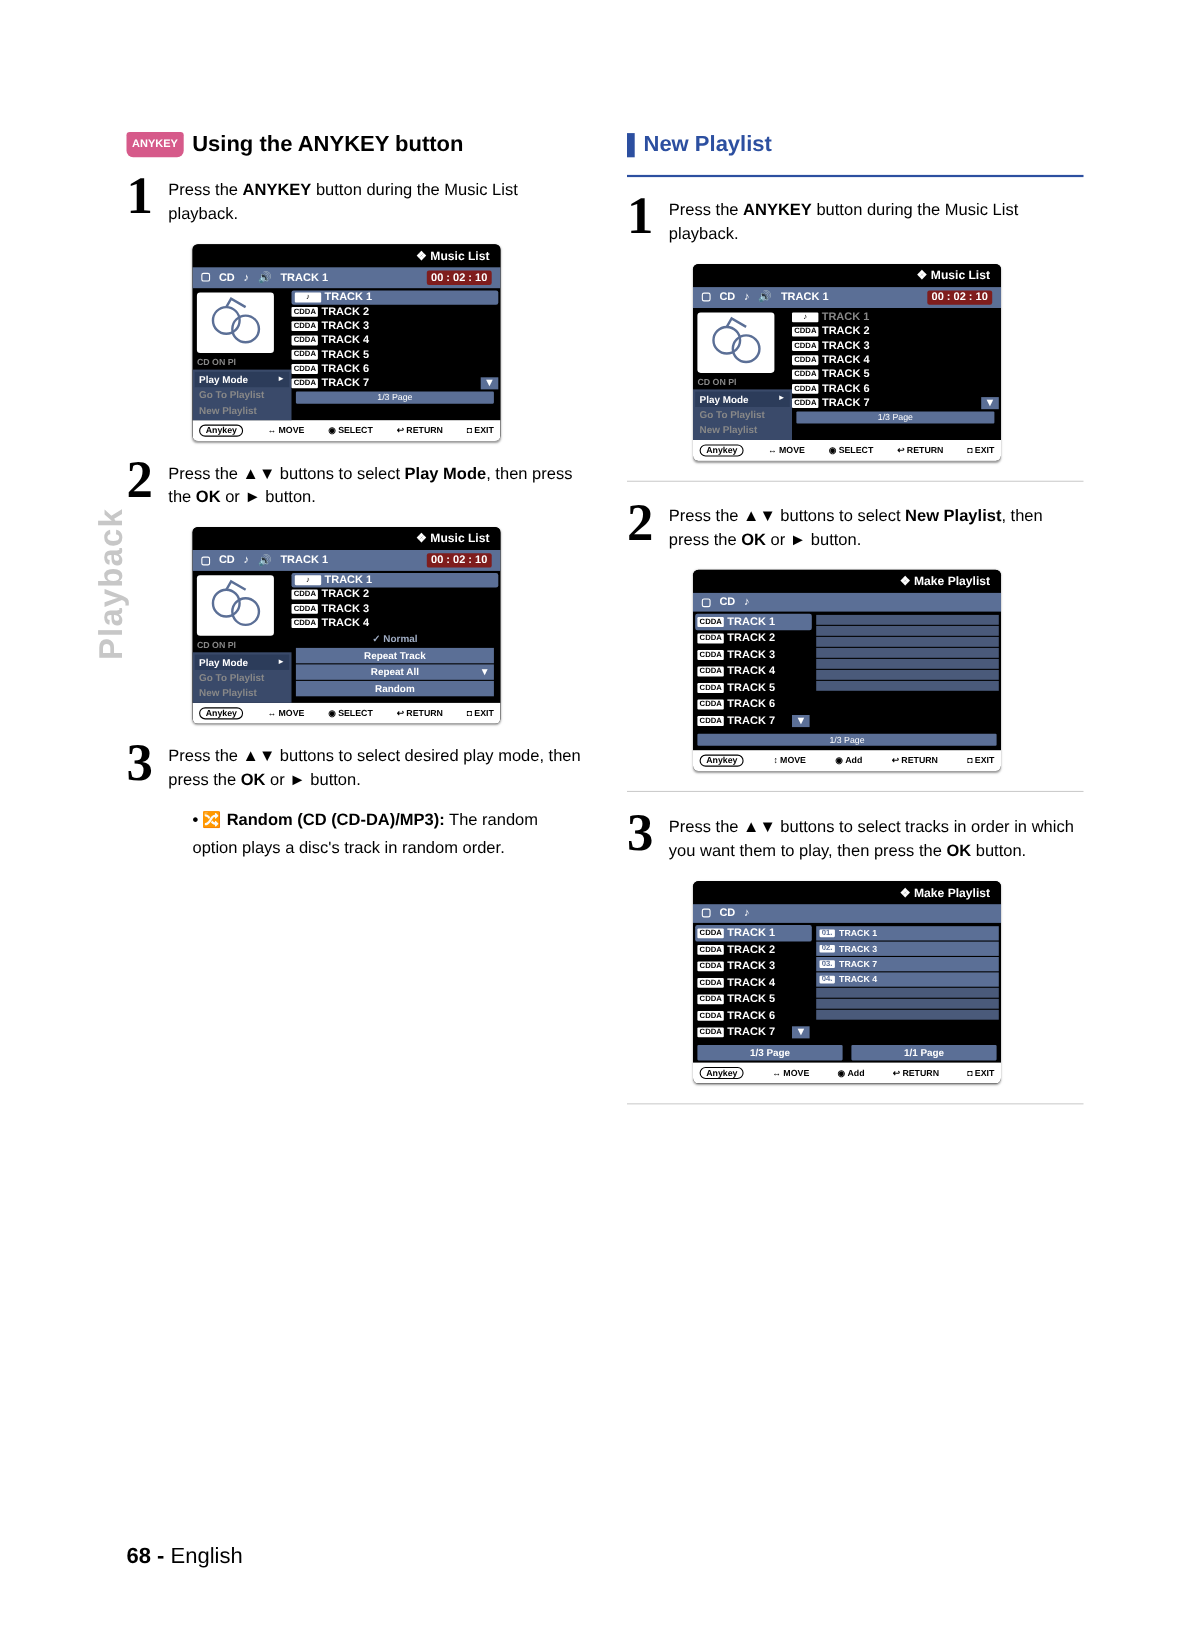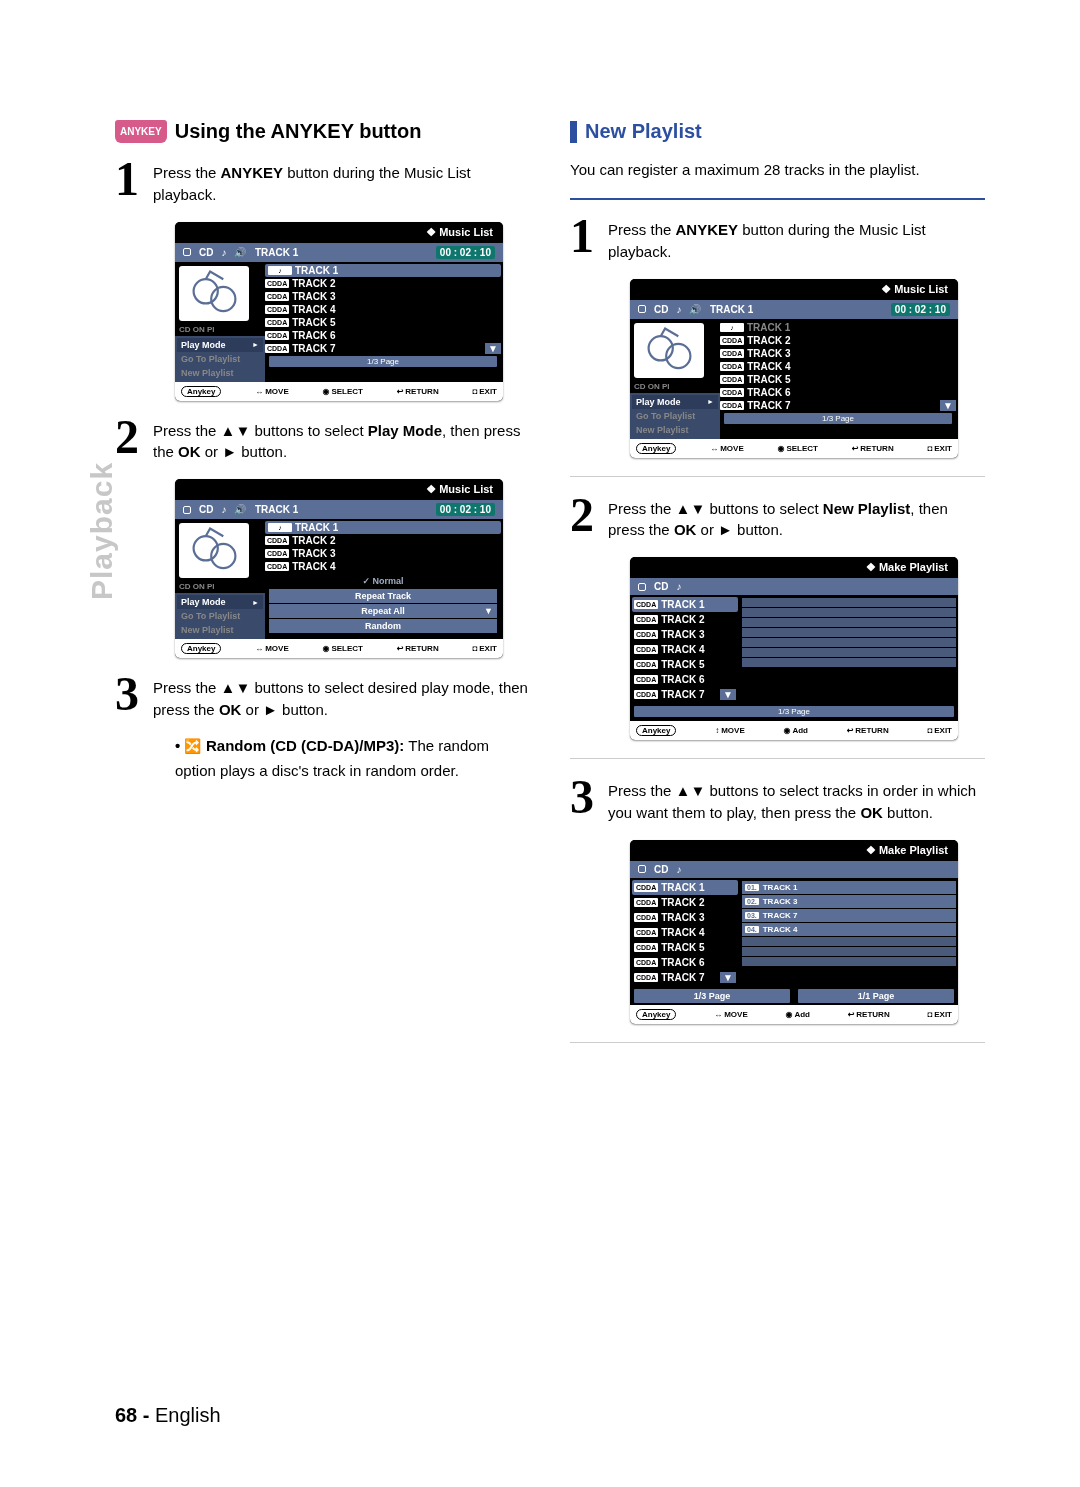--- a/index.html
+++ b/index.html
@@ -19,30 +19,30 @@
   .section-head .blue { color:#2c4fa0; }
   .sub-text { font-size:15px; line-height:1.4; margin-bottom:18px;}
   .step { display:flex; gap:14px; margin:16px 0 8px;}
   .step-num { font-family:"Times New Roman",serif; font-size:48px; font-weight:bold; line-height:0.85;}
   .step-body { flex:1; font-size:15px; line-height:1.45; padding-top:3px;}
   .step-body strong { font-weight:bold;}
   .hr { border:0; border-top:2px solid #2c4fa0; margin-bottom:4px;}
   .hr.thin { border-top:1px solid #ccc; margin:18px 0;}
   .screen { margin:16px 0 14px 60px; }
   .osd {
-    width:328px; background:#000; color:#fff; border-radius:5px; overflow:hidden;
+    width:280px; background:#000; color:#fff; border-radius:5px; overflow:hidden;
     font-size:10px; box-shadow:0 1px 2px rgba(0,0,0,.4);
   }
   .osd .title { text-align:right; padding:4px 10px; font-weight:bold; background:#000; font-size:11px;}
   .osd .title::before{content:"❖ ";}
   .osd .hdr {
     background:#5b6f96; display:flex; align-items:center; padding:3px 8px; font-weight:bold; font-size:10px;
   }
   .osd .hdr .left { flex:1; display:flex; gap:8px; align-items:center;}
-  .osd .hdr .time { background:#0f766e; padding:1px 4px; border-radius:2px;}
+  .osd .hdr .time { background:#7f1d1d; padding:1px 4px; border-radius:2px;}
   .osd .hdr .ico{display:inline-block;width:8px;height:8px;border:1px solid #fff;border-radius:2px;}
   .osd .body { display:flex; min-height:90px;}
   .osd .art {
     width:70px; background:#fff; margin:4px; border-radius:3px; display:flex; align-items:center; justify-content:center;
   }
   .osd .art svg { width:55px; height:55px;}
   .osd .list { flex:1; padding:2px 2px 2px 0;}
   .trk { display:flex; align-items:center; gap:3px; padding:1px 0;}
   .trk .tag { background:#fff; color:#000; font-size:7px; font-weight:bold; padding:1px 2px; border-radius:1px; min-width:24px; text-align:center;}
   .trk .name { font-weight:bold; }
@@ -281,21 +281,20 @@
     <ul class="bullets">
       <li><span class="ico">🔀</span> <strong>Random (CD (CD-DA)/MP3):</strong><span> The random option plays a disc's track in random order.</span></li>
     </ul>
   </div>
 
   <div class="col">
     <div class="section-head">
       <span class="bar"></span>
       <span class="blue">New Playlist</span>
     </div>
-    <div class="sub-text">You can register a maximum 28 tracks in the playlist.</div>
     <hr class="hr">
 
     <div class="step">
       <div class="step-num">1</div>
       <div class="step-body"><span>Press the </span><strong>ANYKEY</strong><span> button during the Music List playback.</span></div>
     </div>
 
     <div class="screen">
         <div class="osd">
       <div class="title">Music List</div>

